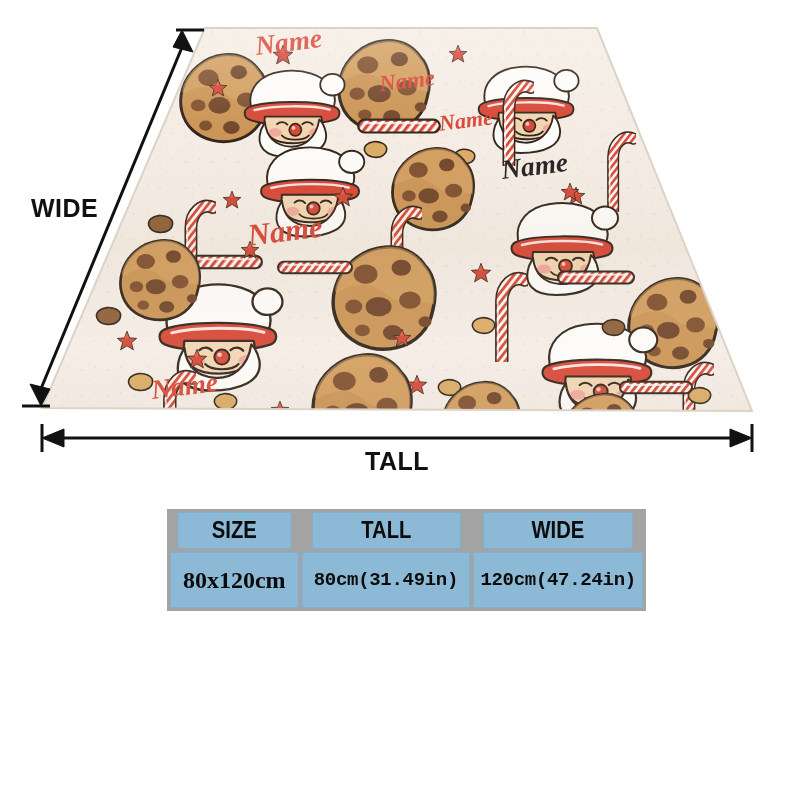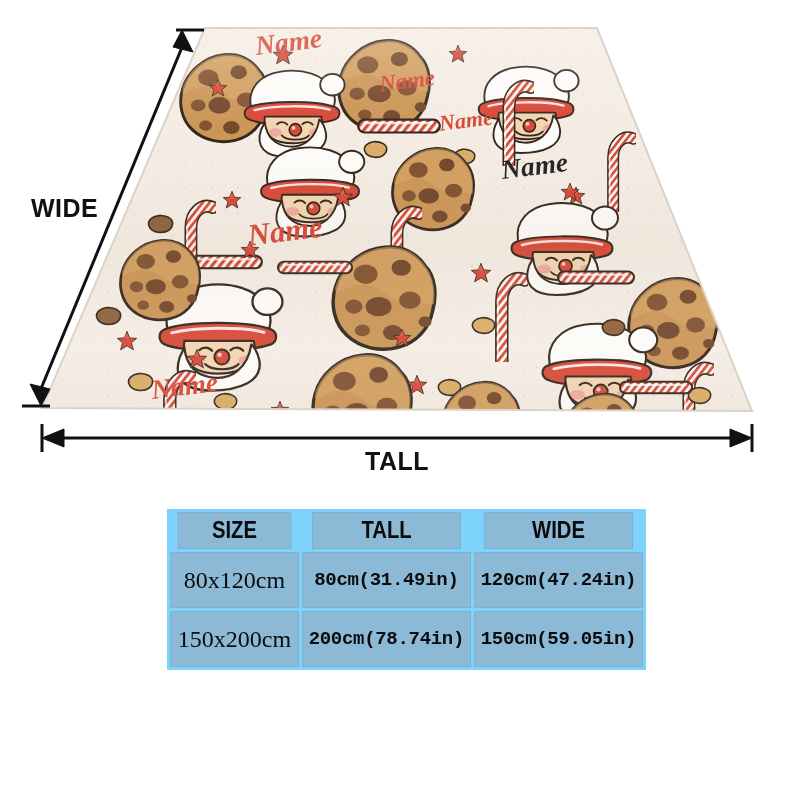--- a/index.html
+++ b/index.html
@@ -48,21 +48,21 @@
   }
 
   
   #size-table {
     position: absolute;
     left: 167px;
     top: 509px;
     width: 479px;
     border-collapse: separate;
     border-spacing: 3px;
-    background: #7dd3fc;
+    background: #a3a3a3;
   }
   #size-table td {
     background: #8cb9d6;
     border: 1px solid #7eb0cf;
     text-align: center;
     vertical-align: middle;
     color: #0b0b0b;
     padding: 0;
   }
   #size-table tr.header-row td {
@@ -72,21 +72,21 @@
     font-size: 23px;
     letter-spacing: 0px;
     transform: scaleX(0.88);
   }
   #size-table tr.data-row td {
     height: 56px;
   }
   #size-table td.col-size {
     width: 131px;
     font-family: "Liberation Serif", serif;
-    font-weight: normal;
+    font-weight: bold;
     font-size: 24px;
   }
   #size-table td.col-tall,
   #size-table td.col-wide {
     width: 171px;
     font-family: Liberation Mono, monospace;
     font-weight: bold;
     font-size: 19px;
     letter-spacing: -0.3px;
   }
@@ -312,21 +312,16 @@
       <tr class="header-row">
         <td class="col-size">SIZE</td>
         <td class="col-tall">TALL</td>
         <td class="col-wide">WIDE</td>
       </tr>
       <tr class="data-row">
         <td class="col-size">80x120cm</td>
         <td class="col-tall">80cm(31.49in)</td>
         <td class="col-wide">120cm(47.24in)</td>
       </tr>
-      <tr class="data-row">
-        <td class="col-size">150x200cm</td>
-        <td class="col-tall">200cm(78.74in)</td>
-        <td class="col-wide">150cm(59.05in)</td>
-      </tr>
     </tbody>
   </table>
 
 </div>
 
 </body></html>

